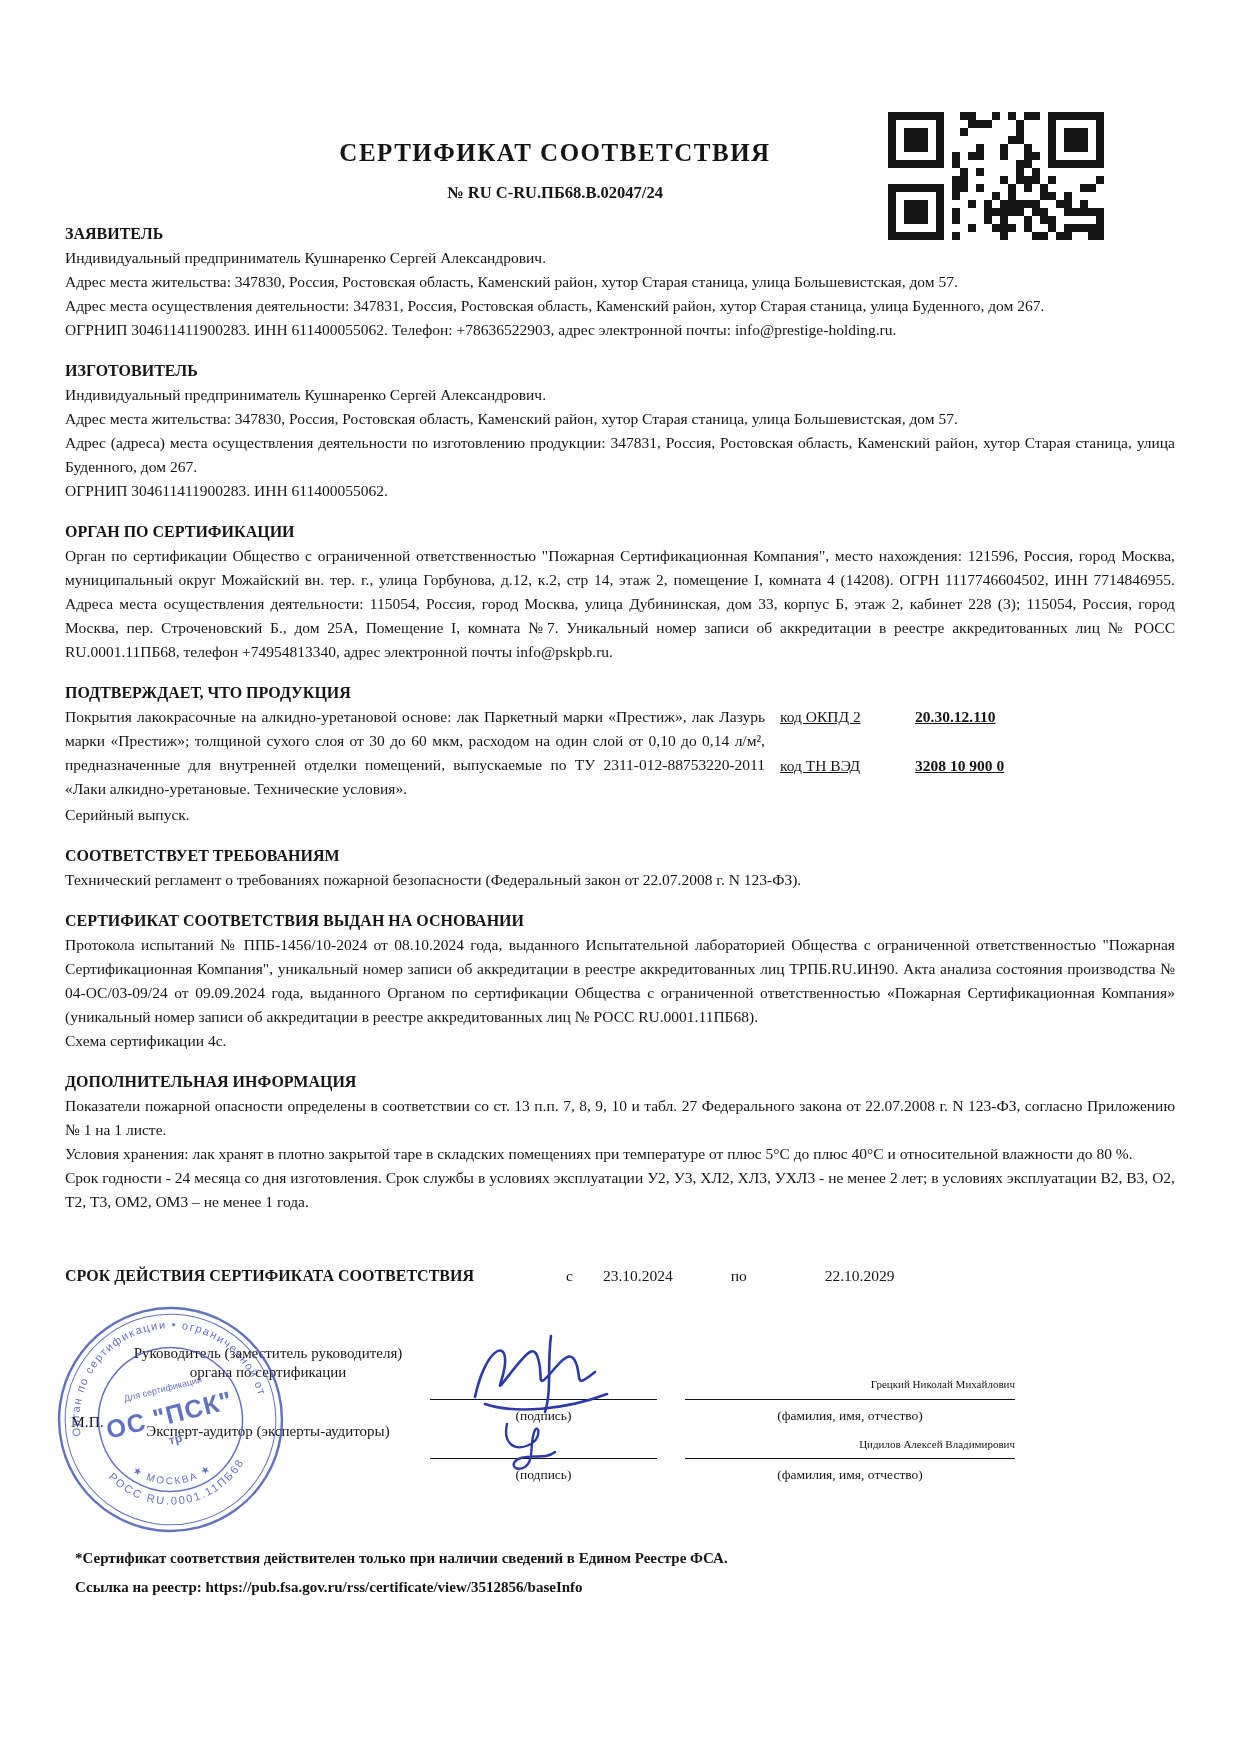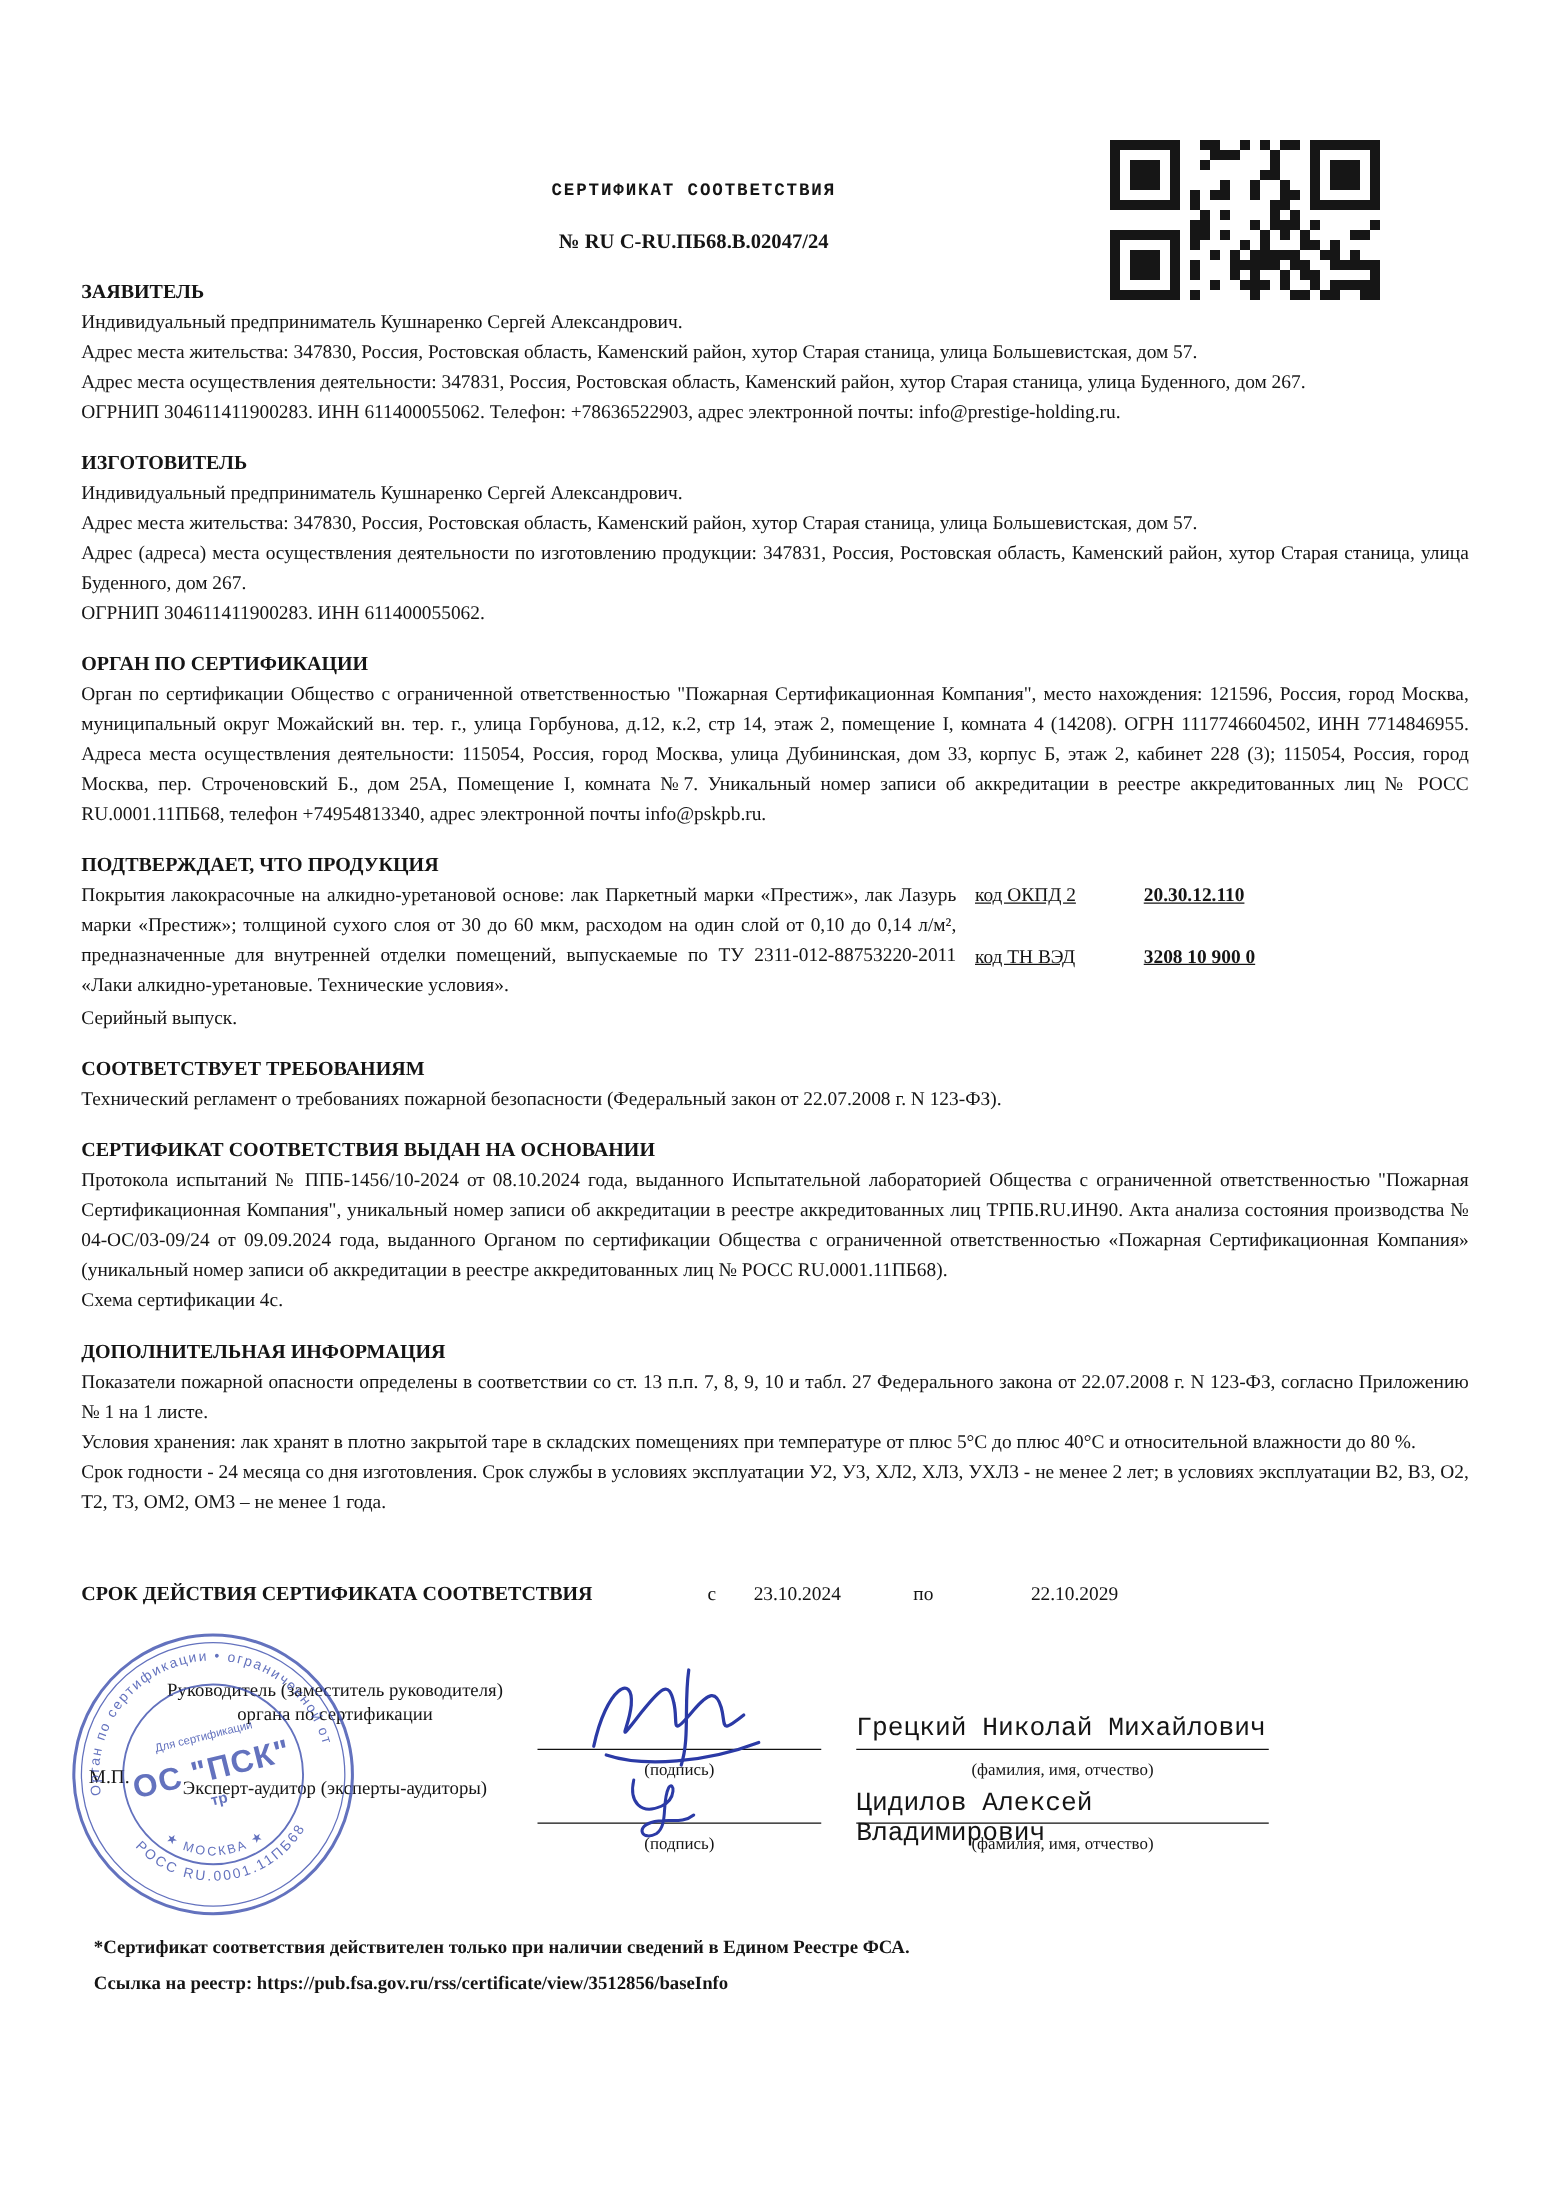--- a/index.html
+++ b/index.html
@@ -11,21 +11,21 @@
     margin: 0 auto;
     background: #fff;
     padding: 140px 65px 40px 65px;
     font-family: "Liberation Serif", "DejaVu Serif", serif;
     font-size: 15.5px;
     line-height: 24px;
     color: #151515;
   }
   
   .doc-header { text-align: center; margin-right: 130px; }
-  .doc-title { font-size: 14px; font-weight: bold; letter-spacing: 1.5px; line-height: 26px; font-family: Liberation Mono, monospace; }
+  .doc-title { font-size: 25px; font-weight: bold; letter-spacing: 1.5px; line-height: 26px; }
   .doc-subtitle { font-size: 12.5px; margin-top: 17px; letter-spacing: .4px; }
   .doc-number { font-size: 16.5px; font-weight: bold; margin-top: 15px; }
   
   .qr { position: absolute; left: 888px; top: 112px; width: 216px; height: 128px; }
   
   .section { margin-top: 17px; }
   .section:first-of-type { margin-top: 14px; }
   .sec-heading { font-size: 16px; font-weight: bold; line-height: 24px; }
   .section p { margin: 0; text-align: justify; }
   
@@ -52,21 +52,21 @@
   .sig-line { border-bottom: 1.6px solid #111; height: 0; }
   .line1 { left: 365px; top: 75px; width: 227px; }
   .line2 { left: 365px; top: 134px; width: 227px; }
   .nline1 { left: 620px; top: 75px; width: 330px; }
   .nline2 { left: 620px; top: 134px; width: 330px; }
   .caption { font-size: 13.5px; text-align: center; }
   .cap-sig1 { left: 365px; top: 80px; width: 227px; }
   .cap-sig2 { left: 365px; top: 139px; width: 227px; }
   .cap-name1 { left: 620px; top: 80px; width: 330px; }
   .cap-name2 { left: 620px; top: 139px; width: 330px; }
-  .fio { text-align: left; font-size: 21px; font-family: Liberation Mono, monospace; }
+  .fio { text-align: right; font-size: 11px; }
   .fio1 { left: 620px; top: 48px; width: 330px; }
   .fio2 { left: 620px; top: 108px; width: 330px; }
   .sig-svg { z-index: 1; }
   .sig1 { left: 390px; top: -2px; }
   .sig2 { left: 420px; top: 88px; }
   .stamp {
     position: absolute; left: -12px; top: -22px;
     width: 235px; height: 235px;
     transform: rotate(-14deg);
     opacity: .8; z-index: 2;

